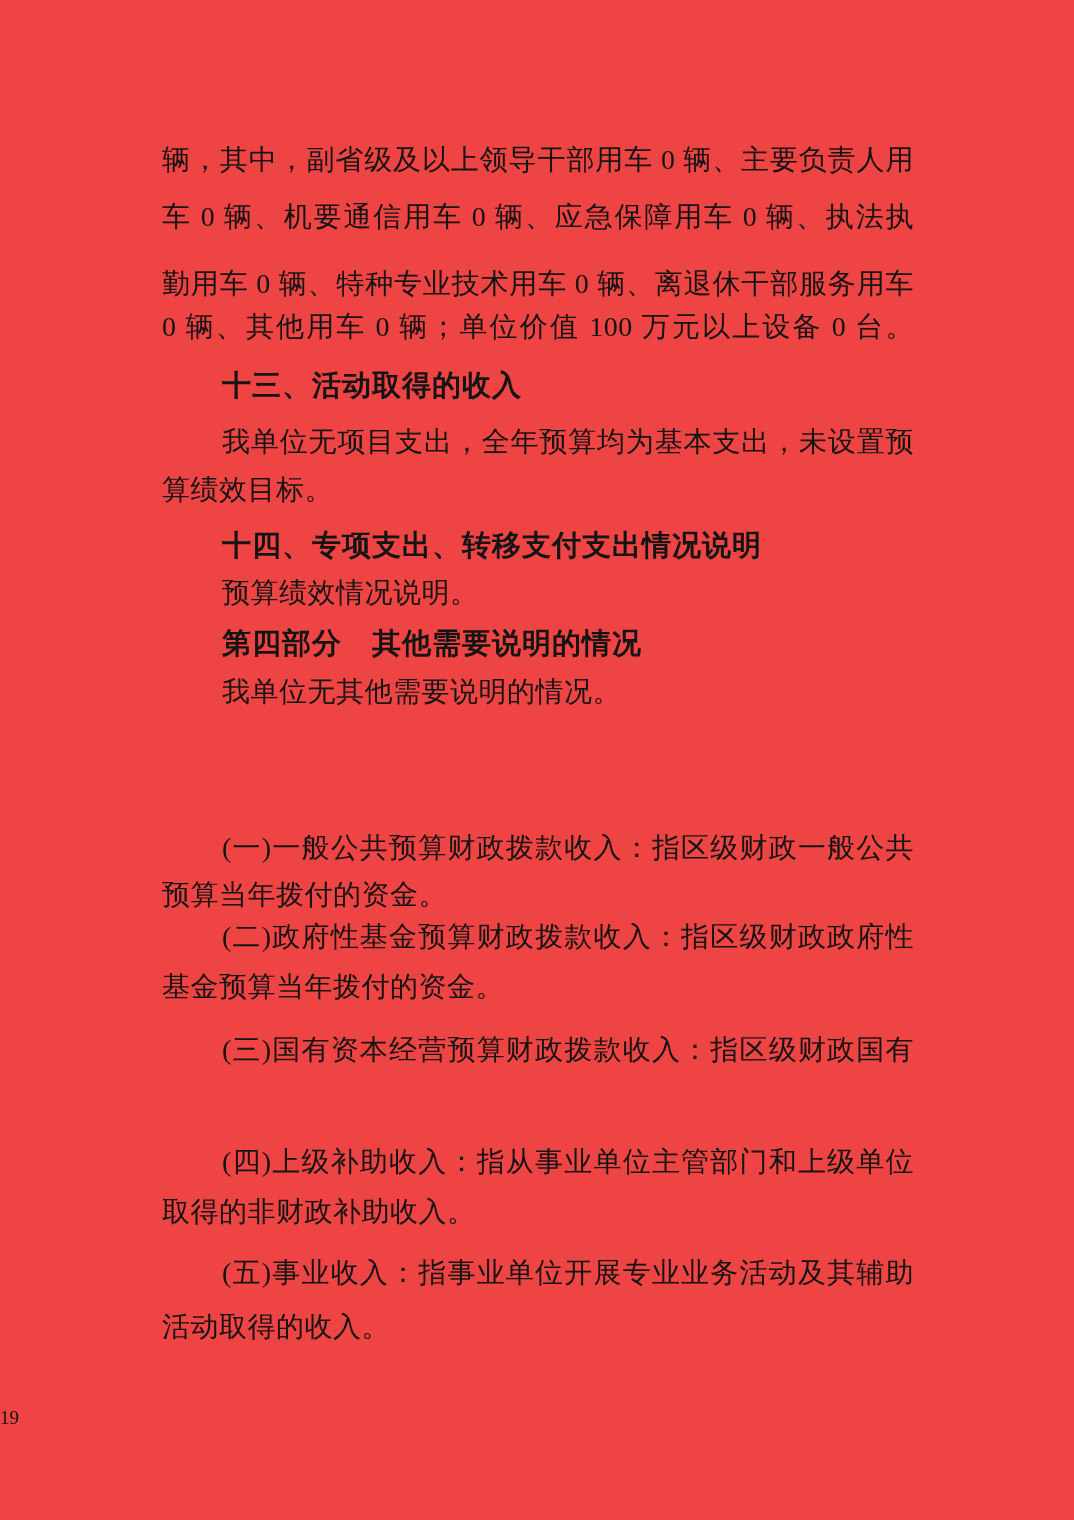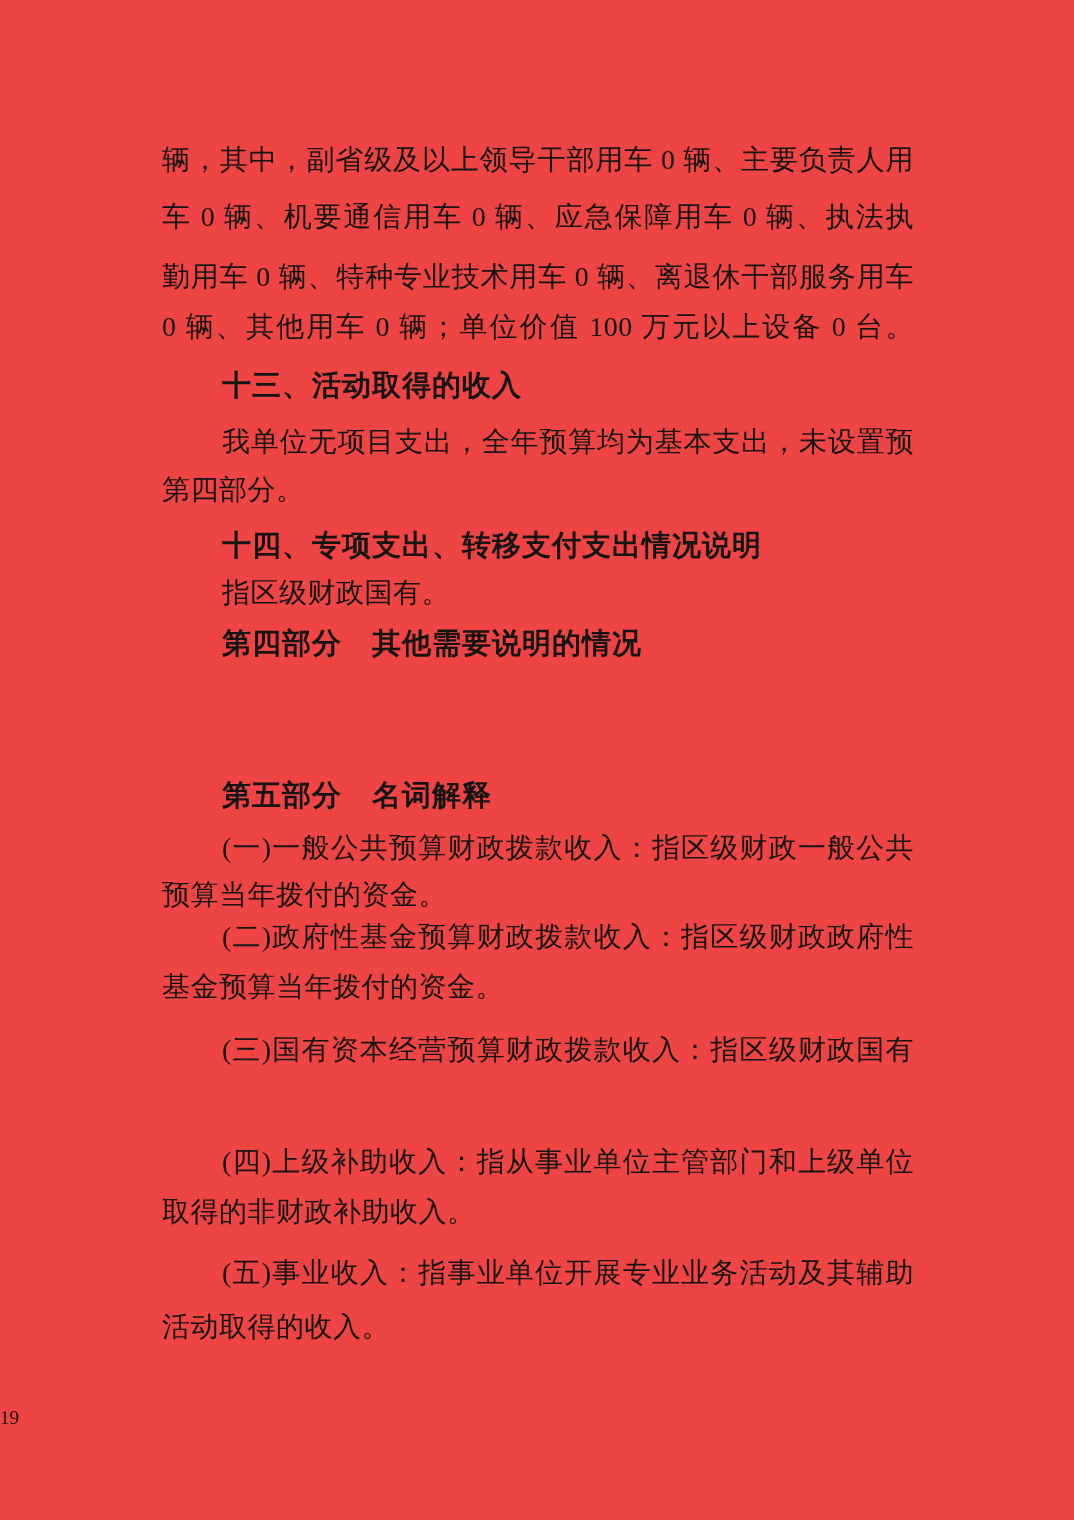--- a/index.html
+++ b/index.html
@@ -47,33 +47,33 @@
     font-family: "Liberation Serif", serif;
   }
 </style>
 </head>
 <body>
 
 <div class="page">
 
   <div class="ln just" style="top:138px">辆，其中，副省级及以上领导干部用车 0 辆、主要负责人用</div>
   <div class="ln just" style="top:195px">车 0 辆、机要通信用车 0 辆、应急保障用车 0 辆、执法执</div>
-  <div class="ln just" style="top:255px">勤用车 0 辆、特种专业技术用车 0 辆、离退休干部服务用车</div>
+  <div class="ln just" style="top:262px">勤用车 0 辆、特种专业技术用车 0 辆、离退休干部服务用车</div>
   <div class="ln just" style="top:305px">0 辆、其他用车 0 辆；单位价值 100 万元以上设备 0 台。</div>
 
   <div class="ln hd ind" style="top:363px">十三、活动取得的收入</div>
   <div class="ln just ind" style="top:420px">我单位无项目支出，全年预算均为基本支出，未设置预</div>
-  <div class="ln" style="top:468px">第四部分。</div>
+  <div class="ln" style="top:468px">算绩效目标。</div>
 
   <div class="ln hd ind" style="top:523px">十四、专项支出、转移支付支出情况说明</div>
-  <div class="ln ind" style="top:571px">指区级财政国有。</div>
+  <div class="ln ind" style="top:571px">预算绩效情况说明。</div>
 
   <div class="ln hd ind" style="top:621px">第四部分　其他需要说明的情况</div>
+  <div class="ln ind" style="top:670px">我单位无其他需要说明的情况。</div>
 
-  <div class="ln hd ind" style="top:773px">第五部分　名词解释</div>
 
   <div class="ln just ind" style="top:826px">(一)一般公共预算财政拨款收入：指区级财政一般公共</div>
   <div class="ln" style="top:873px">预算当年拨付的资金。</div>
 
   <div class="ln just ind" style="top:915px">(二)政府性基金预算财政拨款收入：指区级财政政府性</div>
   <div class="ln" style="top:965px">基金预算当年拨付的资金。</div>
 
   <div class="ln just ind" style="top:1028px">(三)国有资本经营预算财政拨款收入：指区级财政国有</div>
 
   <div class="ln just ind" style="top:1140px">(四)上级补助收入：指从事业单位主管部门和上级单位</div>

